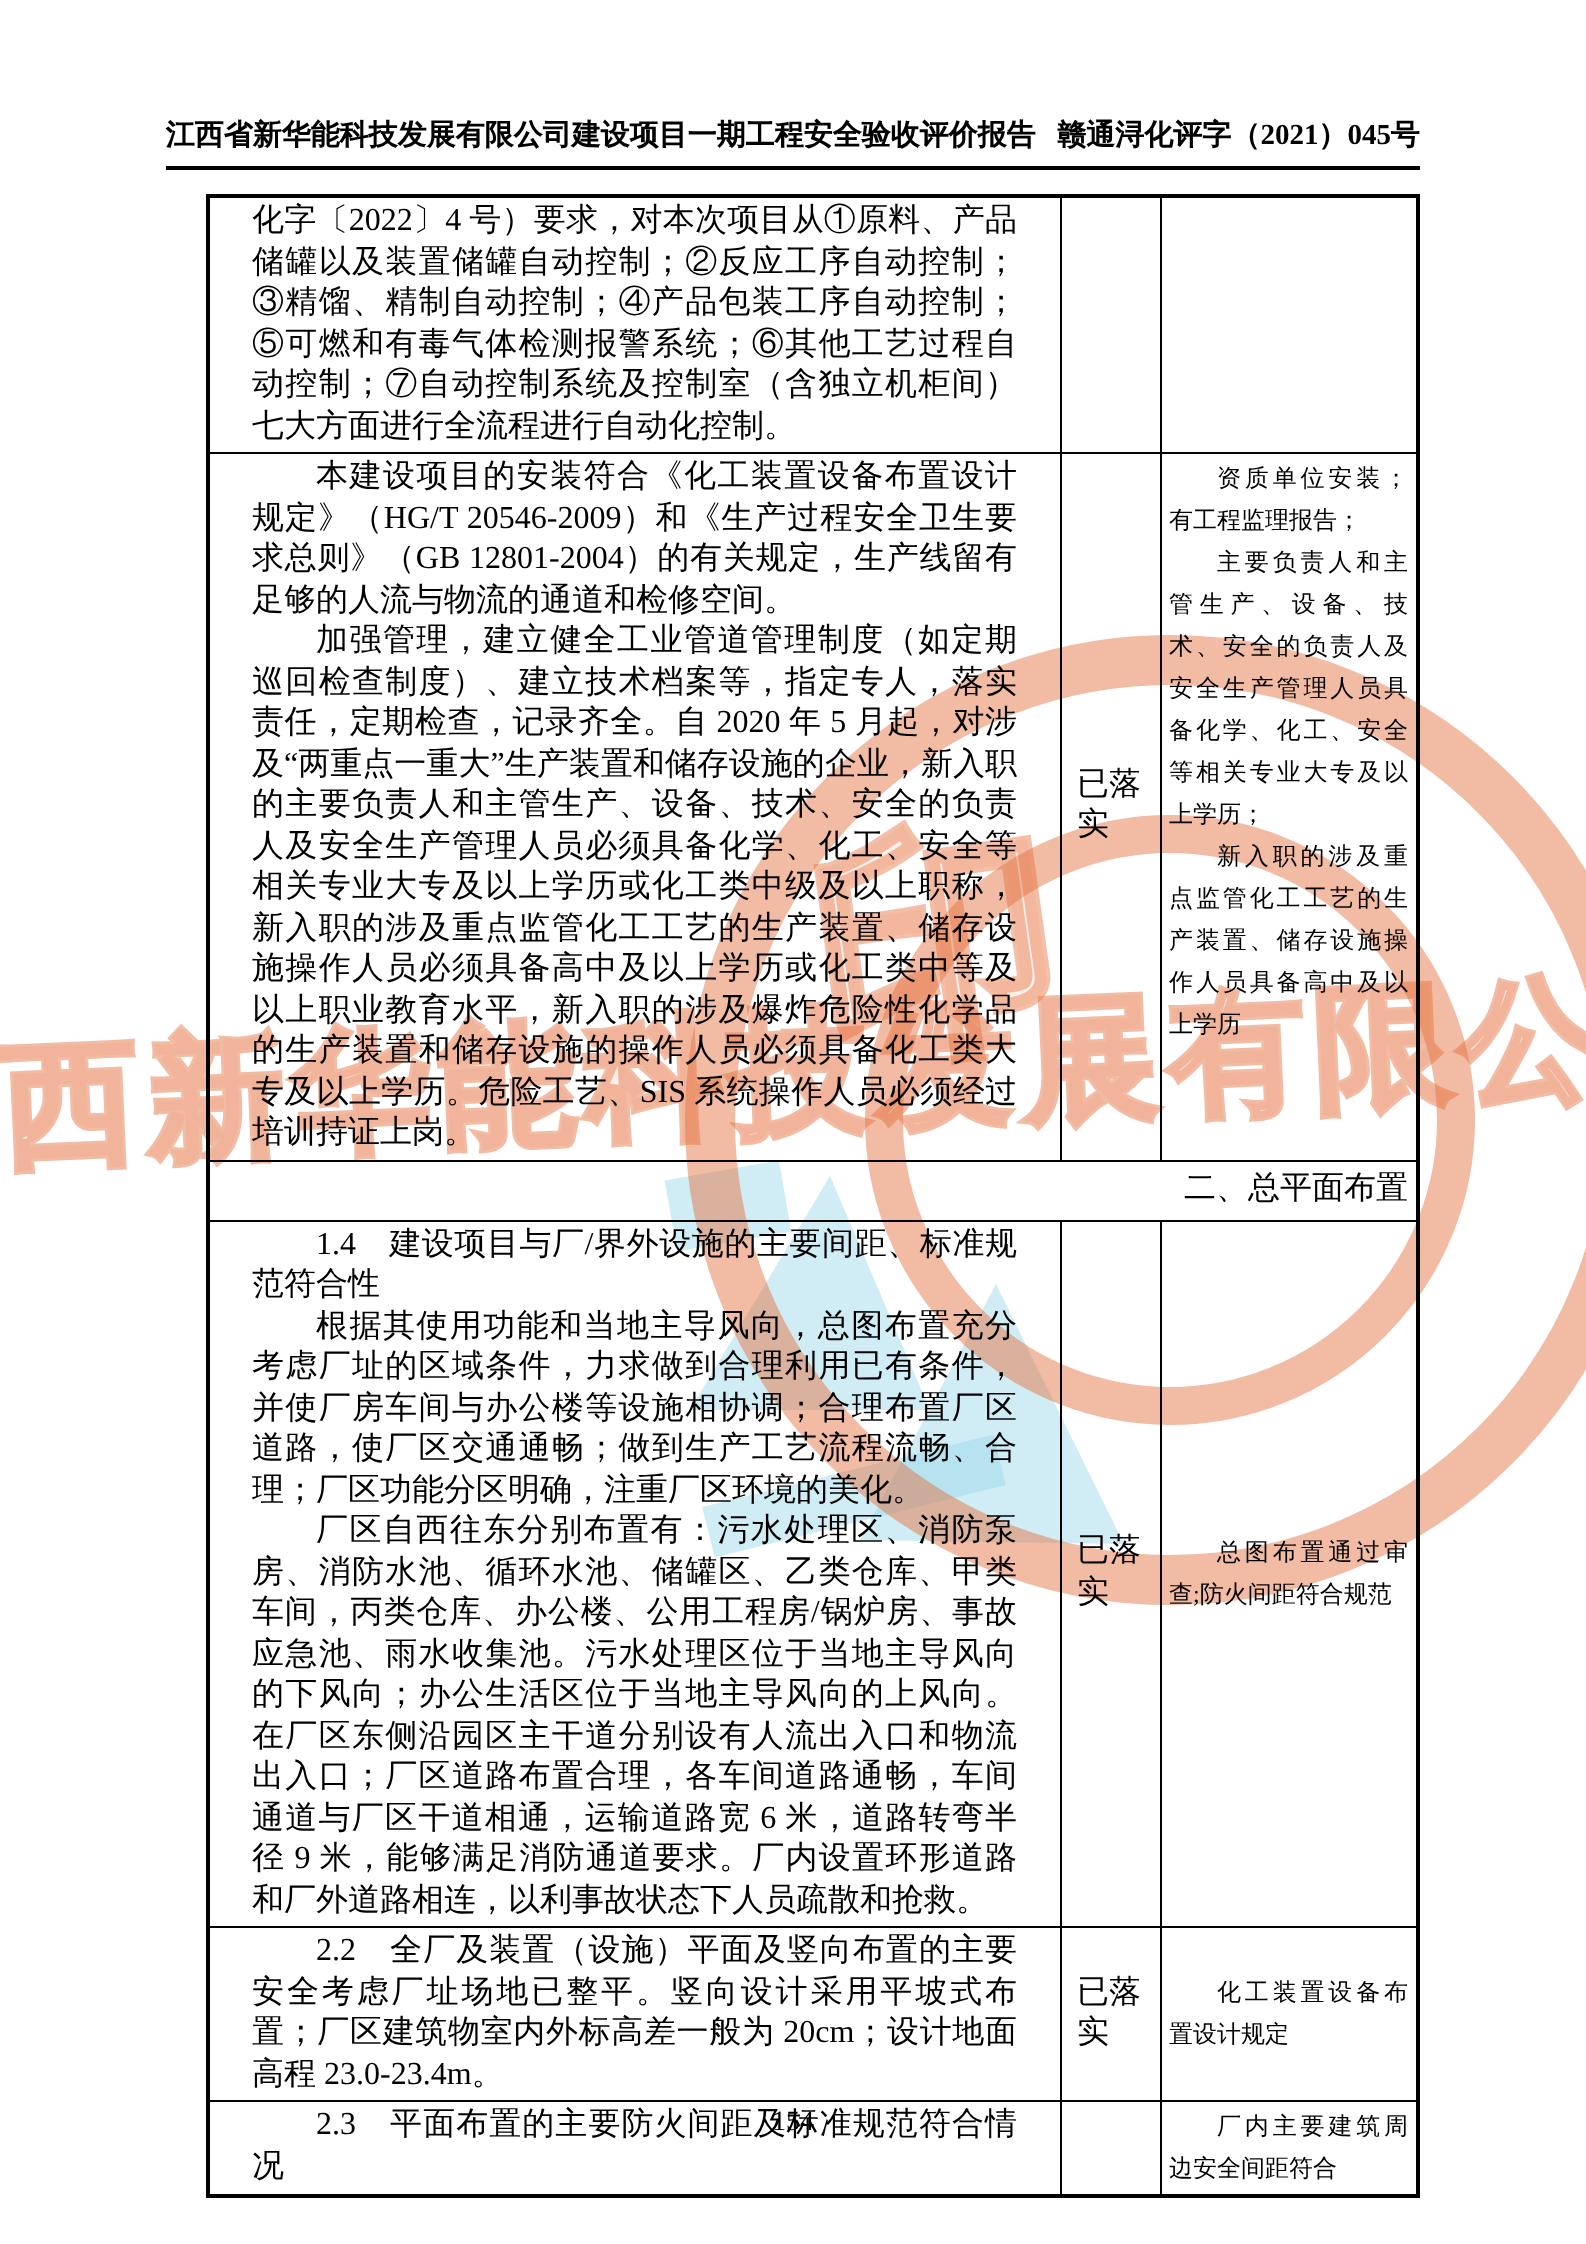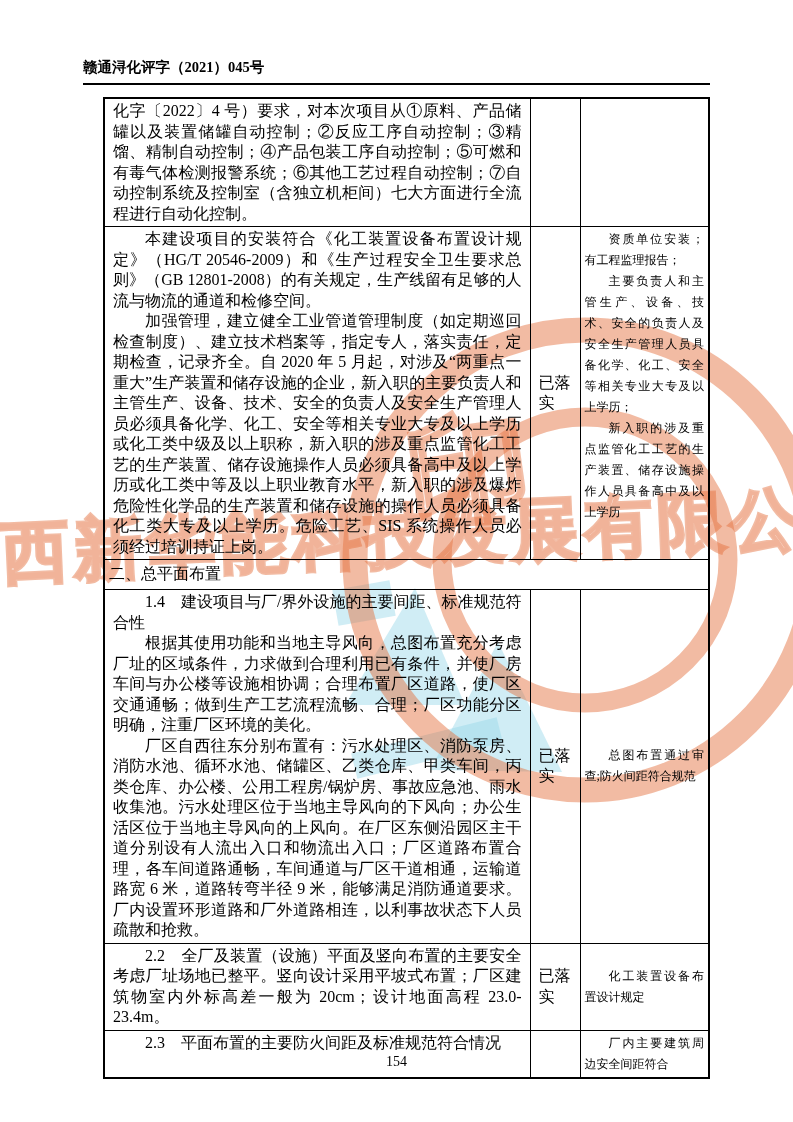--- a/index.html
+++ b/index.html
@@ -21,26 +21,26 @@
     padding-bottom:6px;
     white-space:nowrap;
   }
   
   .doc-table{
     position:absolute;left:103px;top:97px;width:605px;
     border-collapse:collapse;table-layout:fixed;
     font-size:16px;line-height:20.5px;
   }
   .doc-table{border:2px solid #000;}
-  .doc-table td{border:1px solid #000;padding:2px 8px;vertical-align:top;}
-  td.c2{vertical-align:middle;padding:2px 8px;word-break:break-all;}
+  .doc-table td{border:1px solid #000;padding:2px 21px;vertical-align:top;}
+  td.c2{vertical-align:middle;padding:2px 8px;word-break:break-all;font-family:Liberation Mono, monospace;}
   td.c3{font-size:12px;line-height:21px;padding:2px 4px;text-align:justify;}
   td.c3.vmid{vertical-align:middle;margin-left:40px;}
   td.c1{text-align:justify;}
-  td.section{text-align:left;padding:2px 4px;}
+  td.section{text-align:right;padding:2px 4px;}
   p{margin:0;}
   .ind{text-indent:2em;}
   
   .footer{
     position:absolute;left:0;top:1054px;width:100%;
     text-align:center;font-size:14px;
   }
   
   .wm{
     position:absolute;left:0;top:0;width:793px;height:1122px;
@@ -70,20 +70,21 @@
     transform:rotate(-8deg);
     -webkit-text-stroke:4px rgba(228,112,63,0.45);
   }
 </style>
 </head>
 <body>
 
 <div class="page">
 
   <div class="header">
+    <span>江西省新华能科技发展有限公司建设项目一期工程安全验收评价报告</span>
     <span>赣通浔化评字（2021）045号</span>
   </div>
 
   <table class="doc-table">
     <colgroup>
         <col style="width:426px">
         <col style="width:50px">
         <col style="width:129px">
       </colgroup>
 
@@ -92,21 +93,21 @@
       <td class="c1" style="height:98px">
         <p>化字〔2022〕4 号）要求，对本次项目从①原料、产品储罐以及装置储罐自动控制；②反应工序自动控制；③精馏、精制自动控制；④产品包装工序自动控制；⑤可燃和有毒气体检测报警系统；⑥其他工艺过程自动控制；⑦自动控制系统及控制室（含独立机柜间）七大方面进行全流程进行自动化控制。</p>
       </td>
       <td class="c2"></td>
       <td class="c3"></td>
     </tr>
 
 
     <tr>
       <td class="c1" style="height:281px">
-        <p class="ind">本建设项目的安装符合《化工装置设备布置设计规定》（HG/T 20546-2009）和《生产过程安全卫生要求总则》（GB 12801-2008）的有关规定，生产线留有足够的人流与物流的通道和检修空间。</p>
+        <p class="ind">本建设项目的安装符合《化工装置设备布置设计规定》（HG/T 20546-2009）和《生产过程安全卫生要求总则》（GB 12801-2004）的有关规定，生产线留有足够的人流与物流的通道和检修空间。</p>
         <p class="ind">加强管理，建立健全工业管道管理制度（如定期巡回检查制度）、建立技术档案等，指定专人，落实责任，定期检查，记录齐全。自 2020 年 5 月起，对涉及“两重点一重大”生产装置和储存设施的企业，新入职的主要负责人和主管生产、设备、技术、安全的负责人及安全生产管理人员必须具备化学、化工、安全等相关专业大专及以上学历或化工类中级及以上职称，新入职的涉及重点监管化工工艺的生产装置、储存设施操作人员必须具备高中及以上学历或化工类中等及以上职业教育水平，新入职的涉及爆炸危险性化学品的生产装置和储存设施的操作人员必须具备化工类大专及以上学历。危险工艺、SIS 系统操作人员必须经过培训持证上岗。</p>
       </td>
       <td class="c2">
         <span>已落实</span>
       </td>
       <td class="c3">
         <p class="ind">资质单位安装；有工程监理报告；</p>
         <p class="ind">主要负责人和主管生产、设备、技术、安全的负责人及安全生产管理人员具备化学、化工、安全等相关专业大专及以上学历；</p>
         <p class="ind">新入职的涉及重点监管化工工艺的生产装置、储存设施操作人员具备高中及以上学历</p>
       </td>

